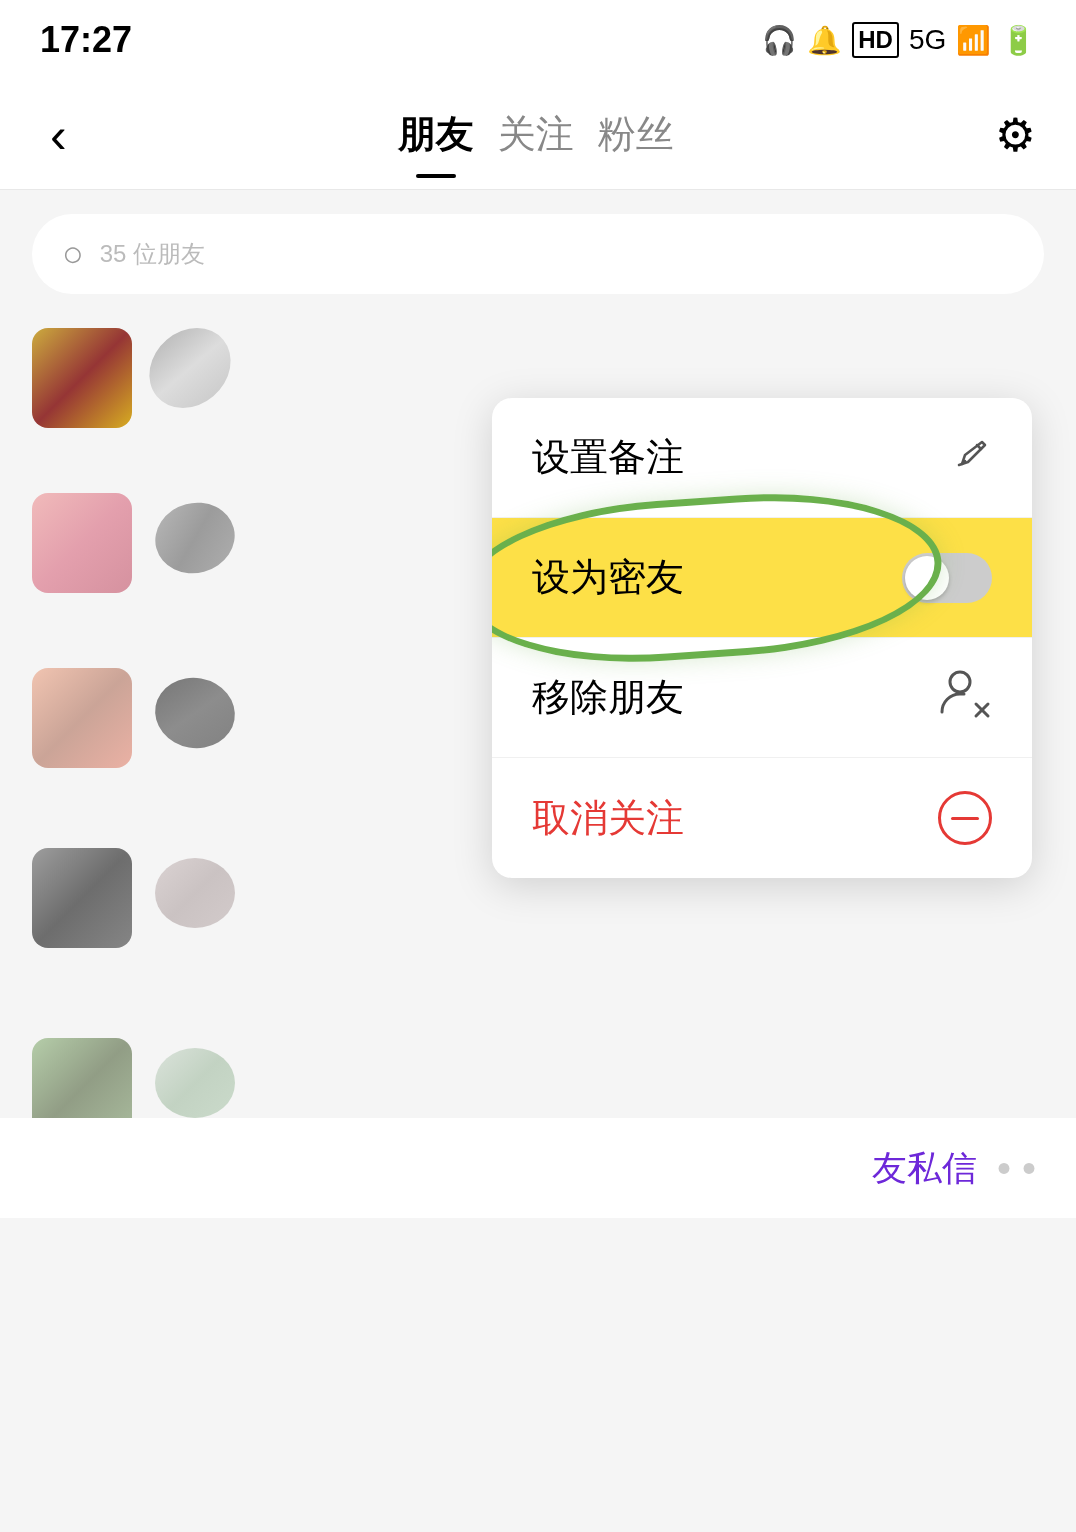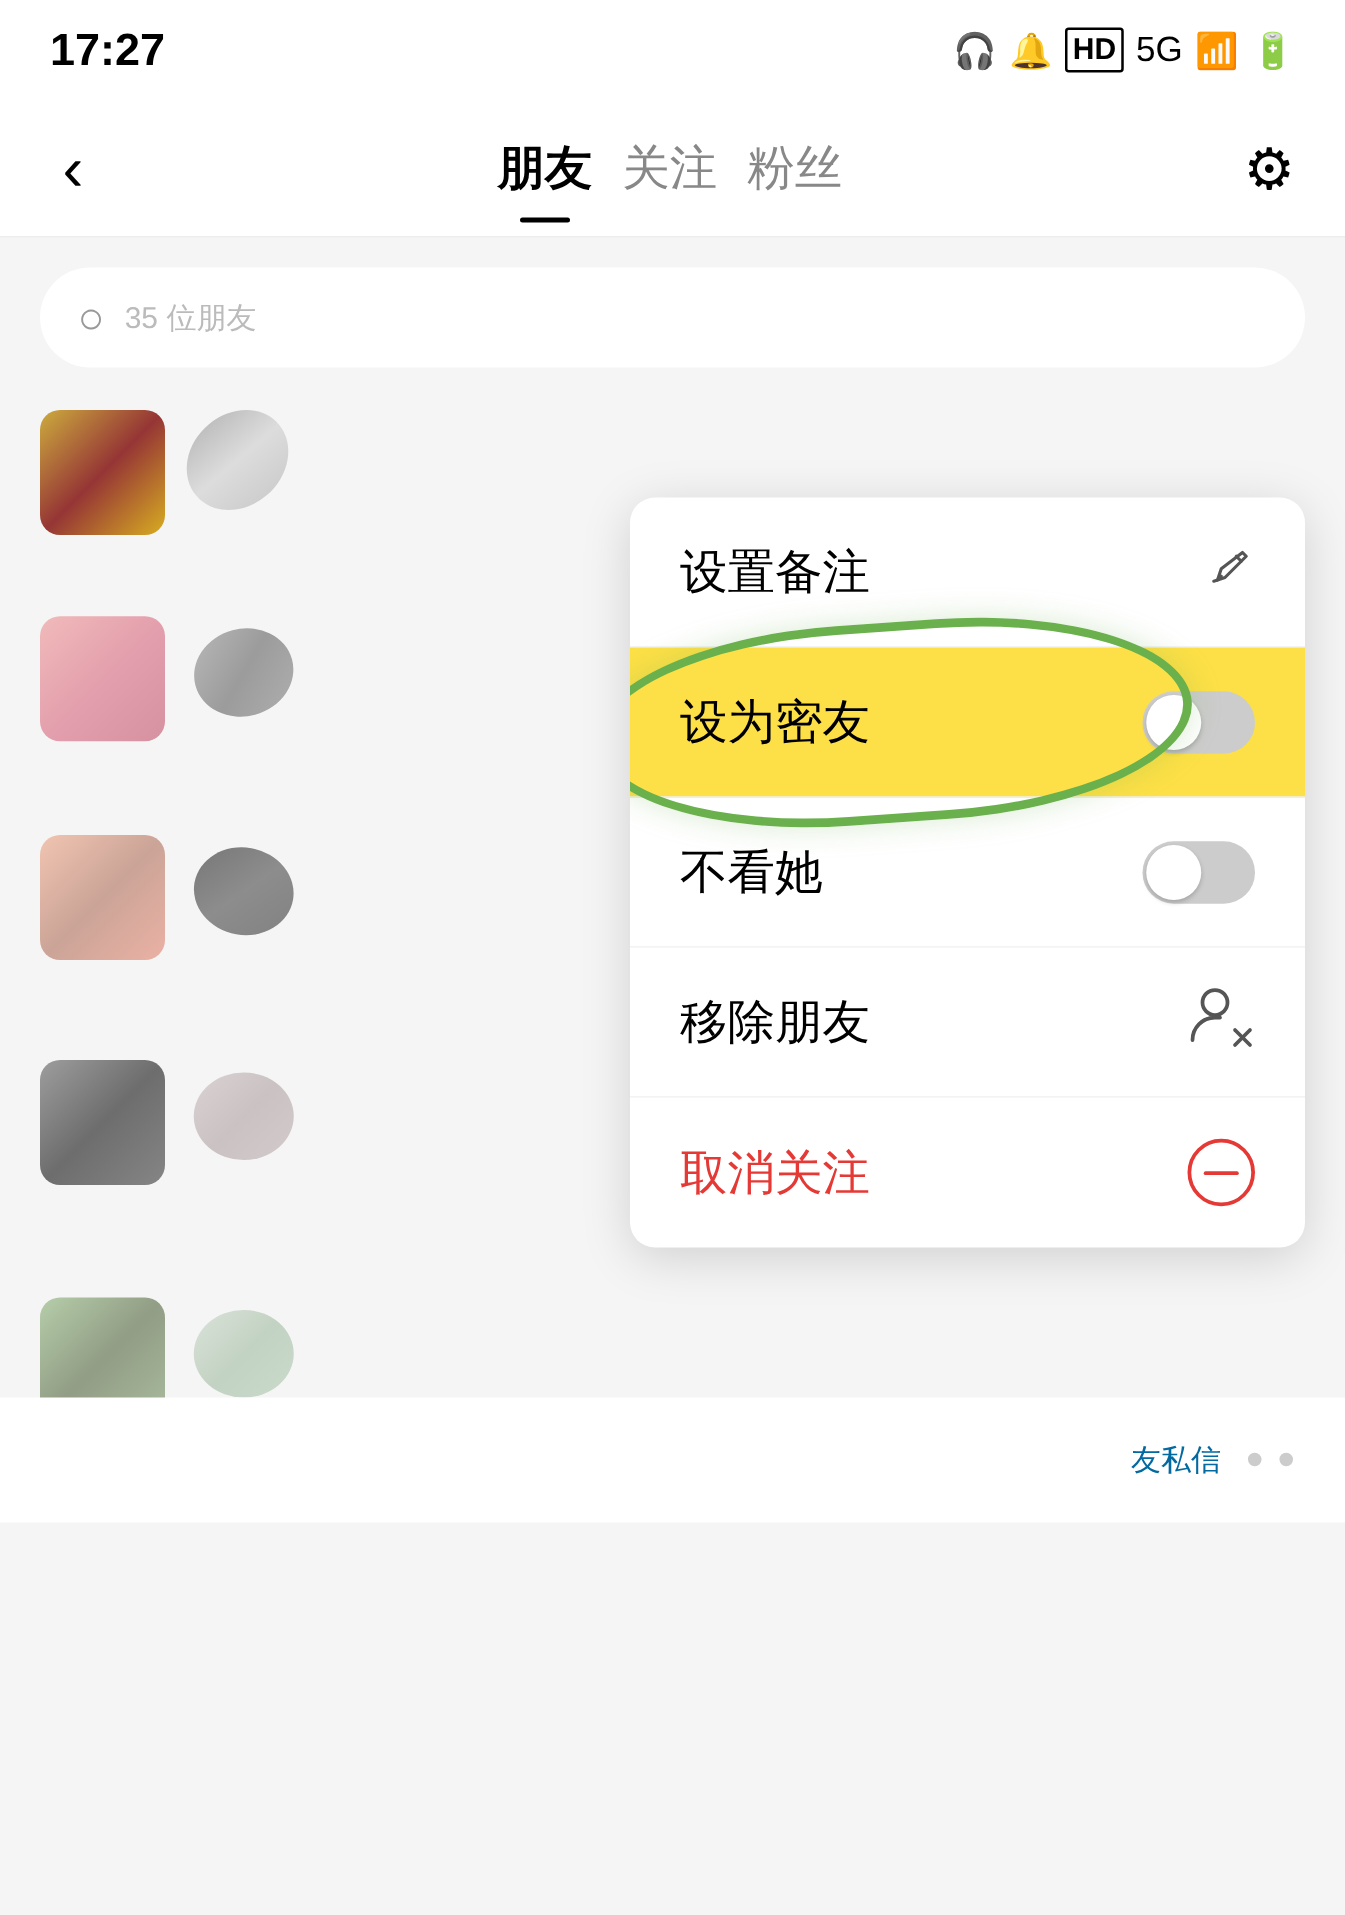--- a/index.html
+++ b/index.html
@@ -119,21 +119,21 @@
     .content-area {
       width: 100%;
       position: relative;
       padding: 0;
     }
 
     
     .context-menu {
       position: absolute;
       top: 80px;
-      right: 32px;
+      right: 44px;
       width: 540px;
       background: #fff;
       border-radius: 20px;
       box-shadow: 0 8px 40px rgba(0,0,0,0.15);
       overflow: hidden;
       z-index: 100;
     }
 
     .menu-item {
       width: 100%;
@@ -278,24 +278,20 @@
         border:7px solid #6ab04c;
         border-radius:50% / 60%;
         transform:rotate(-4deg);
         pointer-events:none;
         z-index:300;
         box-shadow: 0 0 24px rgba(106,176,76,0.25);
       "></div>
     </div>
 
 
-    <div class="menu-item">
-      <span class="menu-item-label">不看她</span>
-      <div class="toggle"></div>
-    </div>
 
     <div class="menu-item">
       <span class="menu-item-label">移除朋友</span>
       <span style="font-size:42px;color:#555;">
         <svg width="54" height="54" viewBox="0 0 54 54" fill="none" xmlns="http://www.w3.org/2000/svg">
           <circle cx="22" cy="16" r="10" stroke="#555" stroke-width="3" fill="none"></circle>
           <path d="M4 46c0-10 8-18 18-18h4" stroke="#555" stroke-width="3" stroke-linecap="round" fill="none"></path>
           <line x1="38" y1="38" x2="50" y2="50" stroke="#555" stroke-width="3" stroke-linecap="round"></line>
           <line x1="50" y1="38" x2="38" y2="50" stroke="#555" stroke-width="3" stroke-linecap="round"></line>
         </svg>
@@ -305,17 +301,17 @@
     <div class="menu-item">
       <span class="menu-item-label red">取消关注</span>
       <div class="minus-circle">
         <div class="minus-line"></div>
       </div>
     </div>
 
   </div>
 
   <div style="position:absolute;bottom:0;left:0;width:100%;height:100px;background:#fff;display:flex;align-items:center;justify-content:flex-end;padding:0 40px;z-index:50;">
-    <span style="font-size:24px;color:#0369a1;">友私信</span>
+    <span style="font-size:35px;color:#6d28d9;">友私信</span>
     <span style="font-size:40px;color:#ccc;margin-left:20px;">• •</span>
   </div>
 
 </div>
 
 </body></html>

